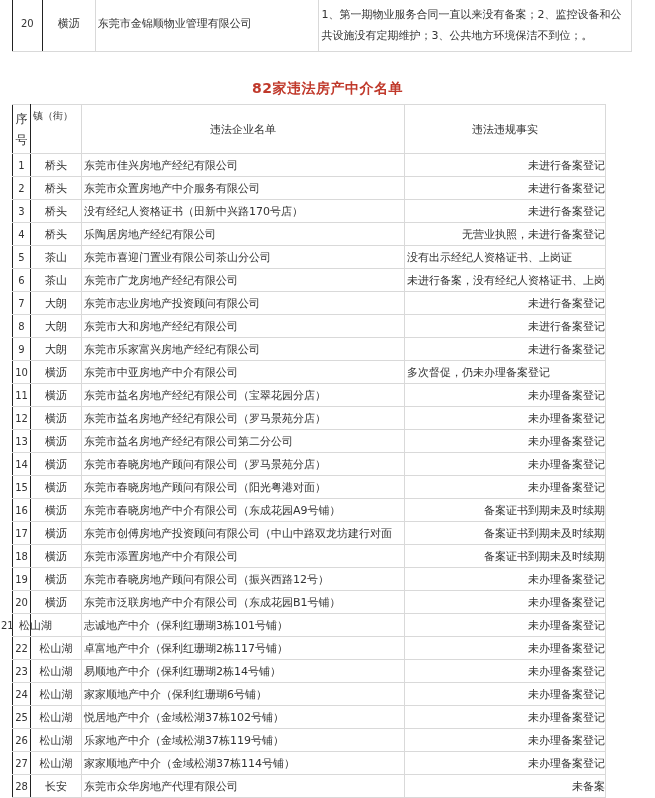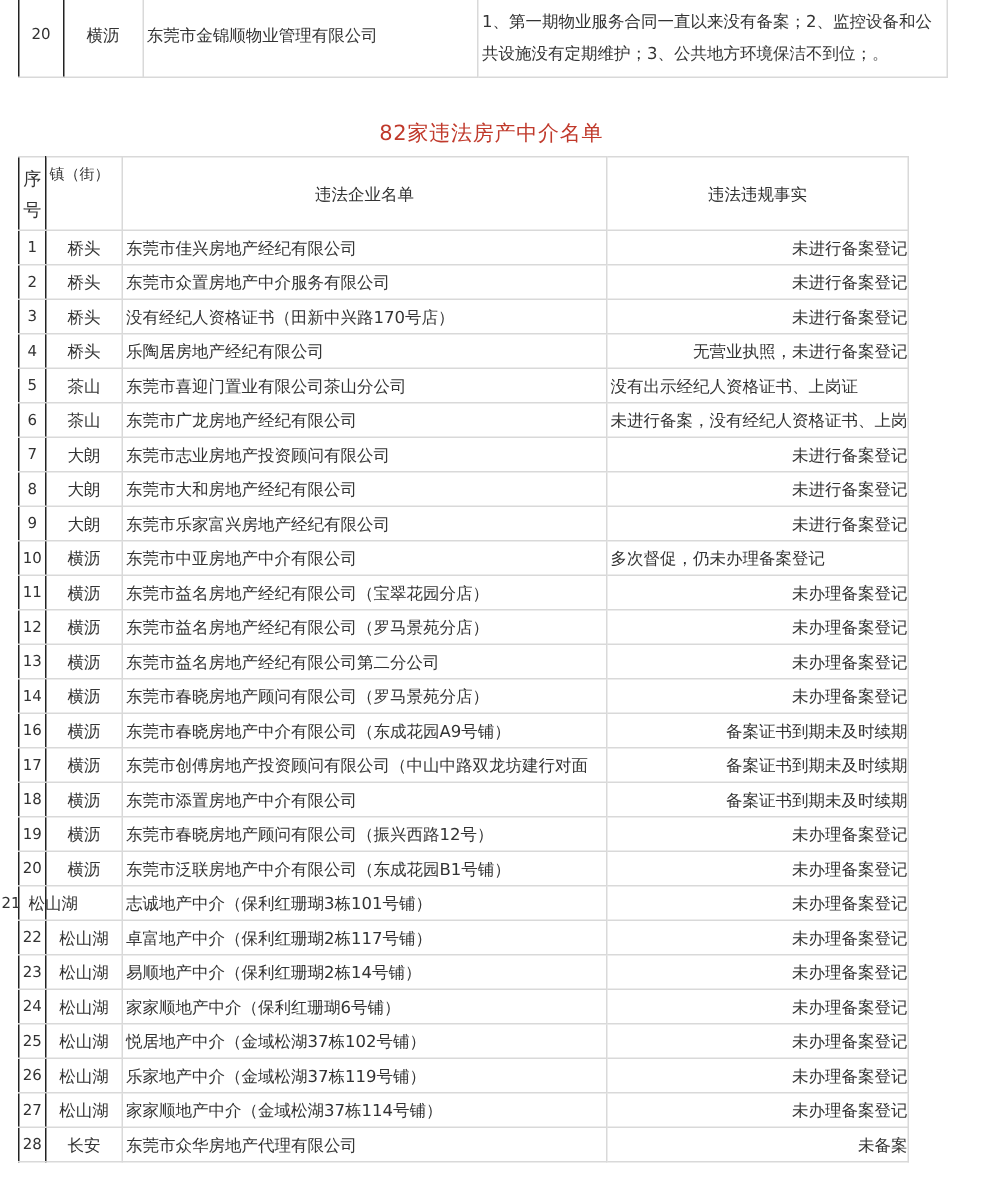--- a/index.html
+++ b/index.html
@@ -16,21 +16,21 @@
   
   #top-table { left: 12px; top: -6px; width: 620px; }
   #top-table td { height: 52px; vertical-align: middle; }
   #top-table .c-no { width: 23px; text-align: center; font-size: 10px; }
   #top-table .c-town { width: 42px; text-align: center; }
   #top-table .c-name { width: 178px; padding-left: 2px; }
   #top-table .c-fact { width: 250px; white-space: normal; line-height: 21px; padding-left: 2px; padding-top: 4px; }
 
   #title {
     position: absolute; left: 0; width: 655px; top: 80px; text-align: center;
-    font-size: 14px; font-weight: normal; color: #c0392b; letter-spacing: 0.5px;
+    font-size: 14px; font-weight: bold; color: #c0392b; letter-spacing: 0.5px;
   }
 
   #main-table { left: 12px; top: 104px; width: 592px; }
   #main-table td { height: 22px; vertical-align: middle; }
   #main-table thead td { height: 44px; }
   .h-no { width: 17px; text-align: center; font-size: 12px; white-space: normal; line-height: 21px; padding-top: 1px; }
   .h-town { width: 48px; vertical-align: top !important; font-size: 10px; padding-left: 2px; padding-top: 4px; }
   .h-name { width: 322px; text-align: center; }
   .h-fact { width: 200px; text-align: center; }
   .r-no { text-align: center; font-size: 10px; }
@@ -145,20 +145,26 @@
         <td class="r-name">东莞市益名房地产经纪有限公司第二分公司</td>
         <td class="r-fact">未办理备案登记</td>
       </tr>
       <tr>
         <td class="r-no leftbar numcol">14</td>
         <td class="r-town">横沥</td>
         <td class="r-name">东莞市春晓房地产顾问有限公司（罗马景苑分店）</td>
         <td class="r-fact">未办理备案登记</td>
       </tr>
       <tr>
+        <td class="r-no leftbar numcol">15</td>
+        <td class="r-town">横沥</td>
+        <td class="r-name">东莞市春晓房地产顾问有限公司（阳光粤港对面）</td>
+        <td class="r-fact">未办理备案登记</td>
+      </tr>
+      <tr>
         <td class="r-no leftbar numcol">16</td>
         <td class="r-town">横沥</td>
         <td class="r-name">东莞市春晓房地产中介有限公司（东成花园A9号铺）</td>
         <td class="r-fact">备案证书到期未及时续期</td>
       </tr>
       <tr>
         <td class="r-no leftbar numcol">17</td>
         <td class="r-town">横沥</td>
         <td class="r-name">东莞市创傅房地产投资顾问有限公司（中山中路双龙坊建行对面</td>
         <td class="r-fact">备案证书到期未及时续期</td>

